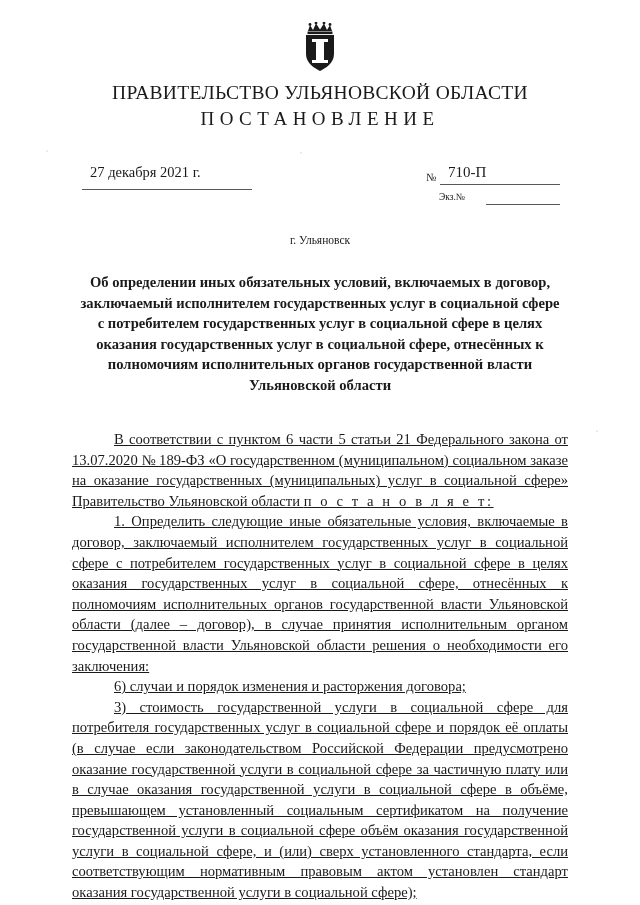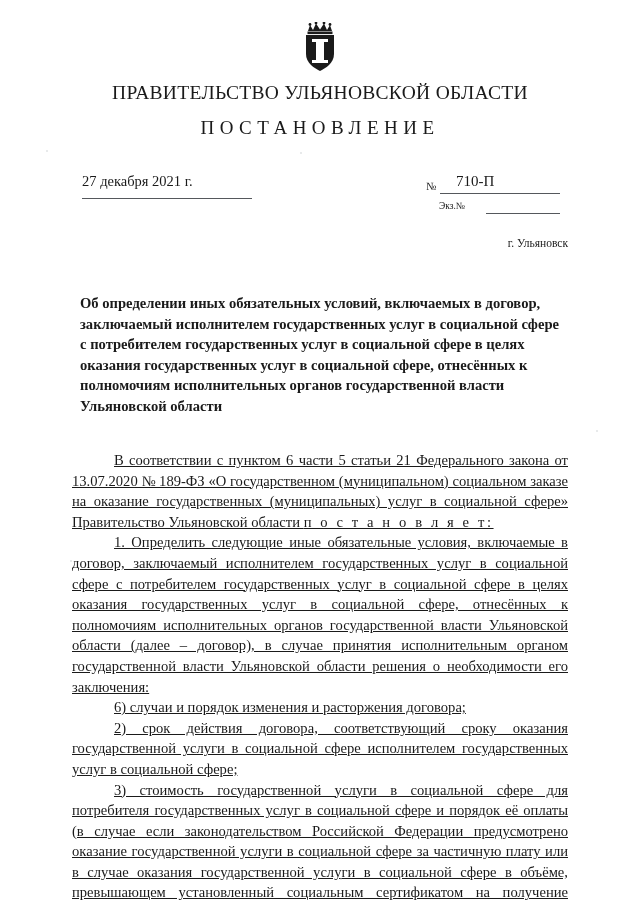--- a/index.html
+++ b/index.html
@@ -38,33 +38,33 @@
     text-align: center;
     font-size: 19.5px;
     letter-spacing: 0.3px;
     margin-top: 4px;
     white-space: nowrap;
   }
   .doc-type {
     text-align: center;
     font-size: 19px;
     letter-spacing: 5.5px;
-    margin-top: 13px;
+    margin-top: 4px;
     font-weight: 400;
   }
 
   
   .meta-row {
     position: relative;
     margin-top: 34px;
     height: 46px;
   }
   .date {
     position: absolute;
-    left: 10px;
+    left: 18px;
     top: 0;
     font-size: 14.5px;
   }
   .date-rule {
     position: absolute;
     left: 10px;
     top: 25px;
     width: 170px;
     border-bottom: 0.8px solid #55585c;
   }
@@ -81,21 +81,21 @@
   }
   .num-label {
     font-size: 11px;
     position: absolute;
     left: 58px;
     top: 7px;
   }
   .num-value {
     font-size: 15px;
     position: absolute;
-    left: 88px;
+    left: 80px;
     top: 0px;
   }
   .num-rule {
     position: absolute;
     left: 72px;
     top: 20px;
     width: 120px;
     border-bottom: 0.8px solid #55585c;
   }
   .ex-label {
@@ -107,28 +107,29 @@
   .ex-rule {
     position: absolute;
     left: 118px;
     top: 40px;
     width: 74px;
     border-bottom: 0.8px solid #55585c;
   }
 
   
   .city {
-    text-align: right;
+    text-align: center;
     font-size: 11.5px;
-    margin-top: 18px;
+    margin-top: 24px;
   }
 
   
   .subject {
-    margin-top: 44px;
+    margin-top: 26px;
+    text-align: center;
     font-weight: bold;
     font-size: 14.6px;
     line-height: 20.5px;
     padding: 0 8px;
   }
 
   
   .body {
     margin-top: 34px;
     font-size: 14.6px;
@@ -200,21 +201,20 @@
   </div>
 
   <div class="city">г. Ульяновск</div>
 
   <div class="subject">Об определении иных обязательных условий, включаемых в договор, заключаемый исполнителем государственных услуг в социальной сфере с потребителем государственных услуг в социальной сфере в целях оказания государственных услуг в социальной сфере, отнесённых к полномочиям исполнительных органов государственной власти Ульяновской области</div>
 
   <div class="body">
     <p class="indent"><span>В соответствии с пунктом 6 части 5 статьи 21 Федерального закона от 13.07.2020 № 189-ФЗ «О государственном (муниципальном) социальном заказе на оказание государственных (муниципальных) услуг в социальной сфере» Правительство Ульяновской области </span><span class="sp-out">п о с т а н о в л я е т:</span></p>
     <p class="indent">1. Определить следующие иные обязательные условия, включаемые в договор, заключаемый исполнителем государственных услуг в социальной сфере с потребителем государственных услуг в социальной сфере в целях оказания государственных услуг в социальной сфере, отнесённых к полномочиям исполнительных органов государственной власти Ульяновской области (далее – договор), в случае принятия исполнительным органом государственной власти Ульяновской области решения о необходимости его заключения:</p>
     <p class="indent">6) случаи и порядок изменения и расторжения договора;</p>
-    <p class="indent">2) срок действия договора, соответствующий сроку оказания государственной услуги в социальной сфере исполнителем государственных услуг в социальной сфере;</p>
     <p class="indent">3) стоимость государственной услуги в социальной сфере для потребителя государственных услуг в социальной сфере и порядок её оплаты (в случае если законодательством Российской Федерации предусмотрено оказание государственной услуги в социальной сфере за частичную плату или в случае оказания государственной услуги в социальной сфере в объёме, превышающем установленный социальным сертификатом на получение государственной услуги в социальной сфере объём оказания государственной услуги в социальной сфере, и (или) сверх установленного стандарта, если соответствующим нормативным правовым актом установлен стандарт оказания государственной услуги в социальной сфере);</p>
   </div>
 
   <div class="speck" style="left:46px;top:150px;width:2px;height:2px;"></div>
   <div class="speck" style="left:596px;top:430px;width:2px;height:2px;"></div>
   <div class="speck" style="left:70px;top:560px;width:2px;height:2px;"></div>
   <div class="speck" style="left:340px;top:878px;width:2px;height:2px;"></div>
   <div class="speck" style="left:300px;top:152px;width:2px;height:2px;"></div>
 </div>
 

